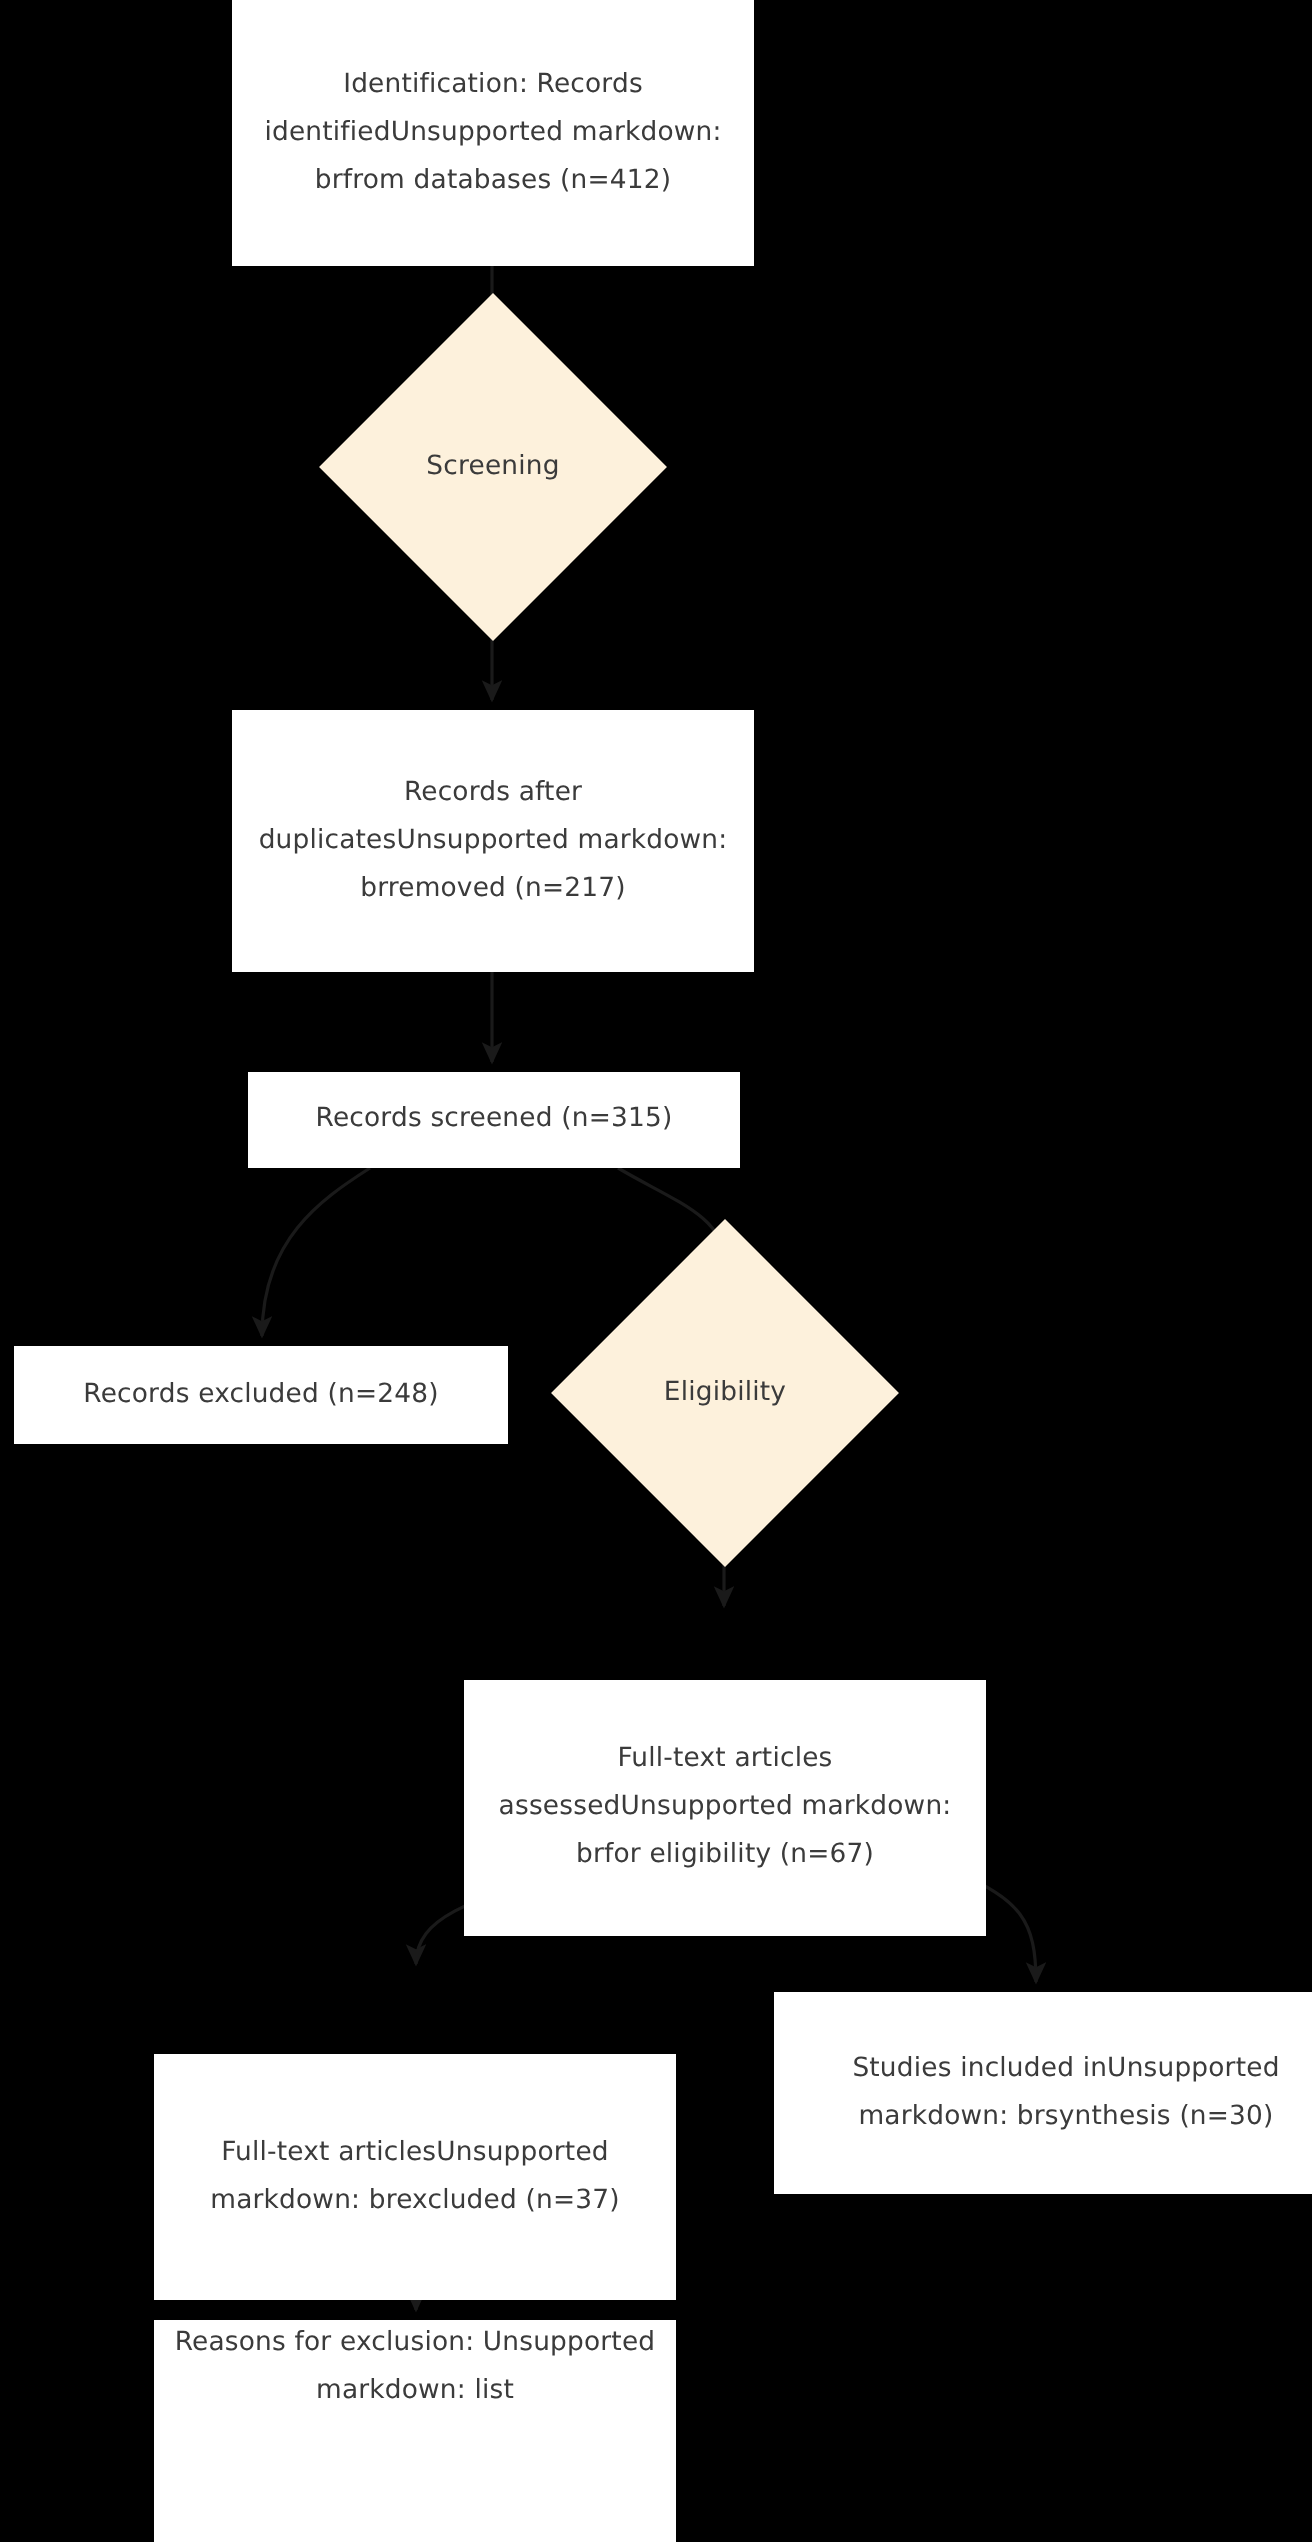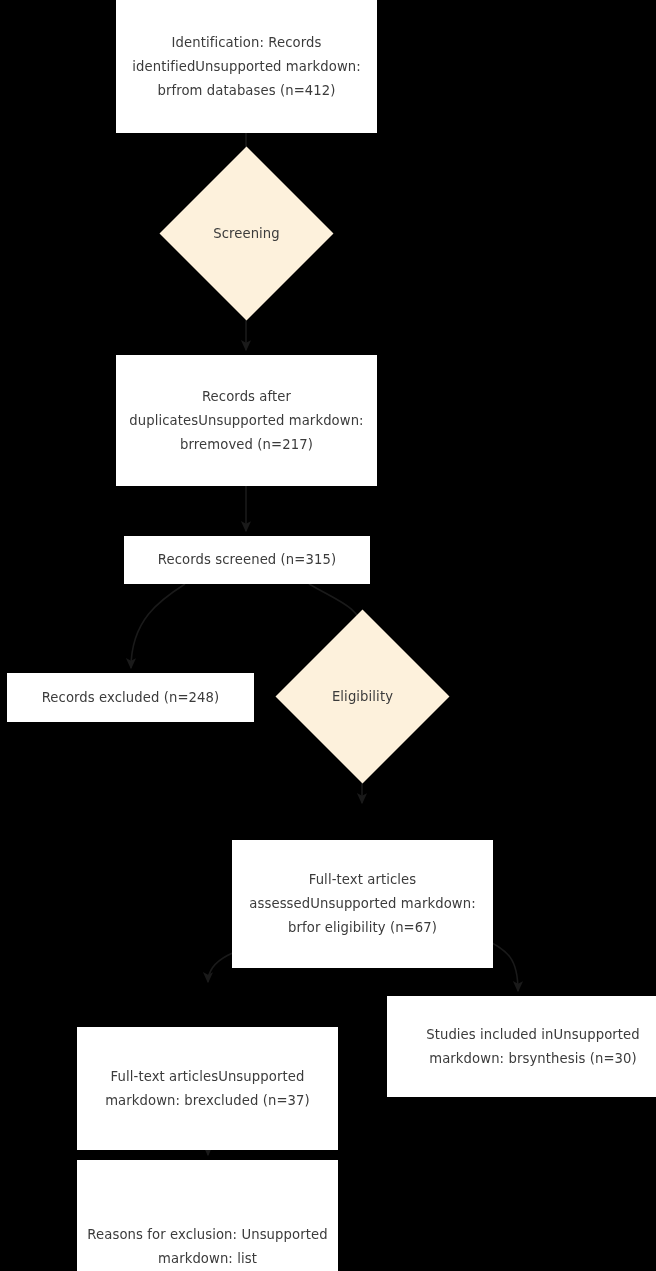--- a/index.html
+++ b/index.html
@@ -122,17 +122,17 @@
   </div>
 
   <div class="node box" style="left:77px; top:987px; width:261px; height:123px;margin-top:40px;">
     <span class="label">Full-text articlesUnsupported markdown: brexcluded (n=37)</span>
   </div>
 
   <div class="node box" style="left:387px; top:996px; width:292px; height:101px;">
     <span class="label">Studies included inUnsupported markdown: brsynthesis (n=30)</span>
   </div>
 
-  <div class="node box" style="left:77px; top:1160px; width:261px; height:111px; align-items:flex-end; ">
+  <div class="node box" style="left:77px; top:1160px; width:261px; height:111px; align-items:flex-start; ">
     <span class="label">Reasons for exclusion: Unsupported markdown: list</span>
   </div>
 
 </div>
 
 </body></html>

